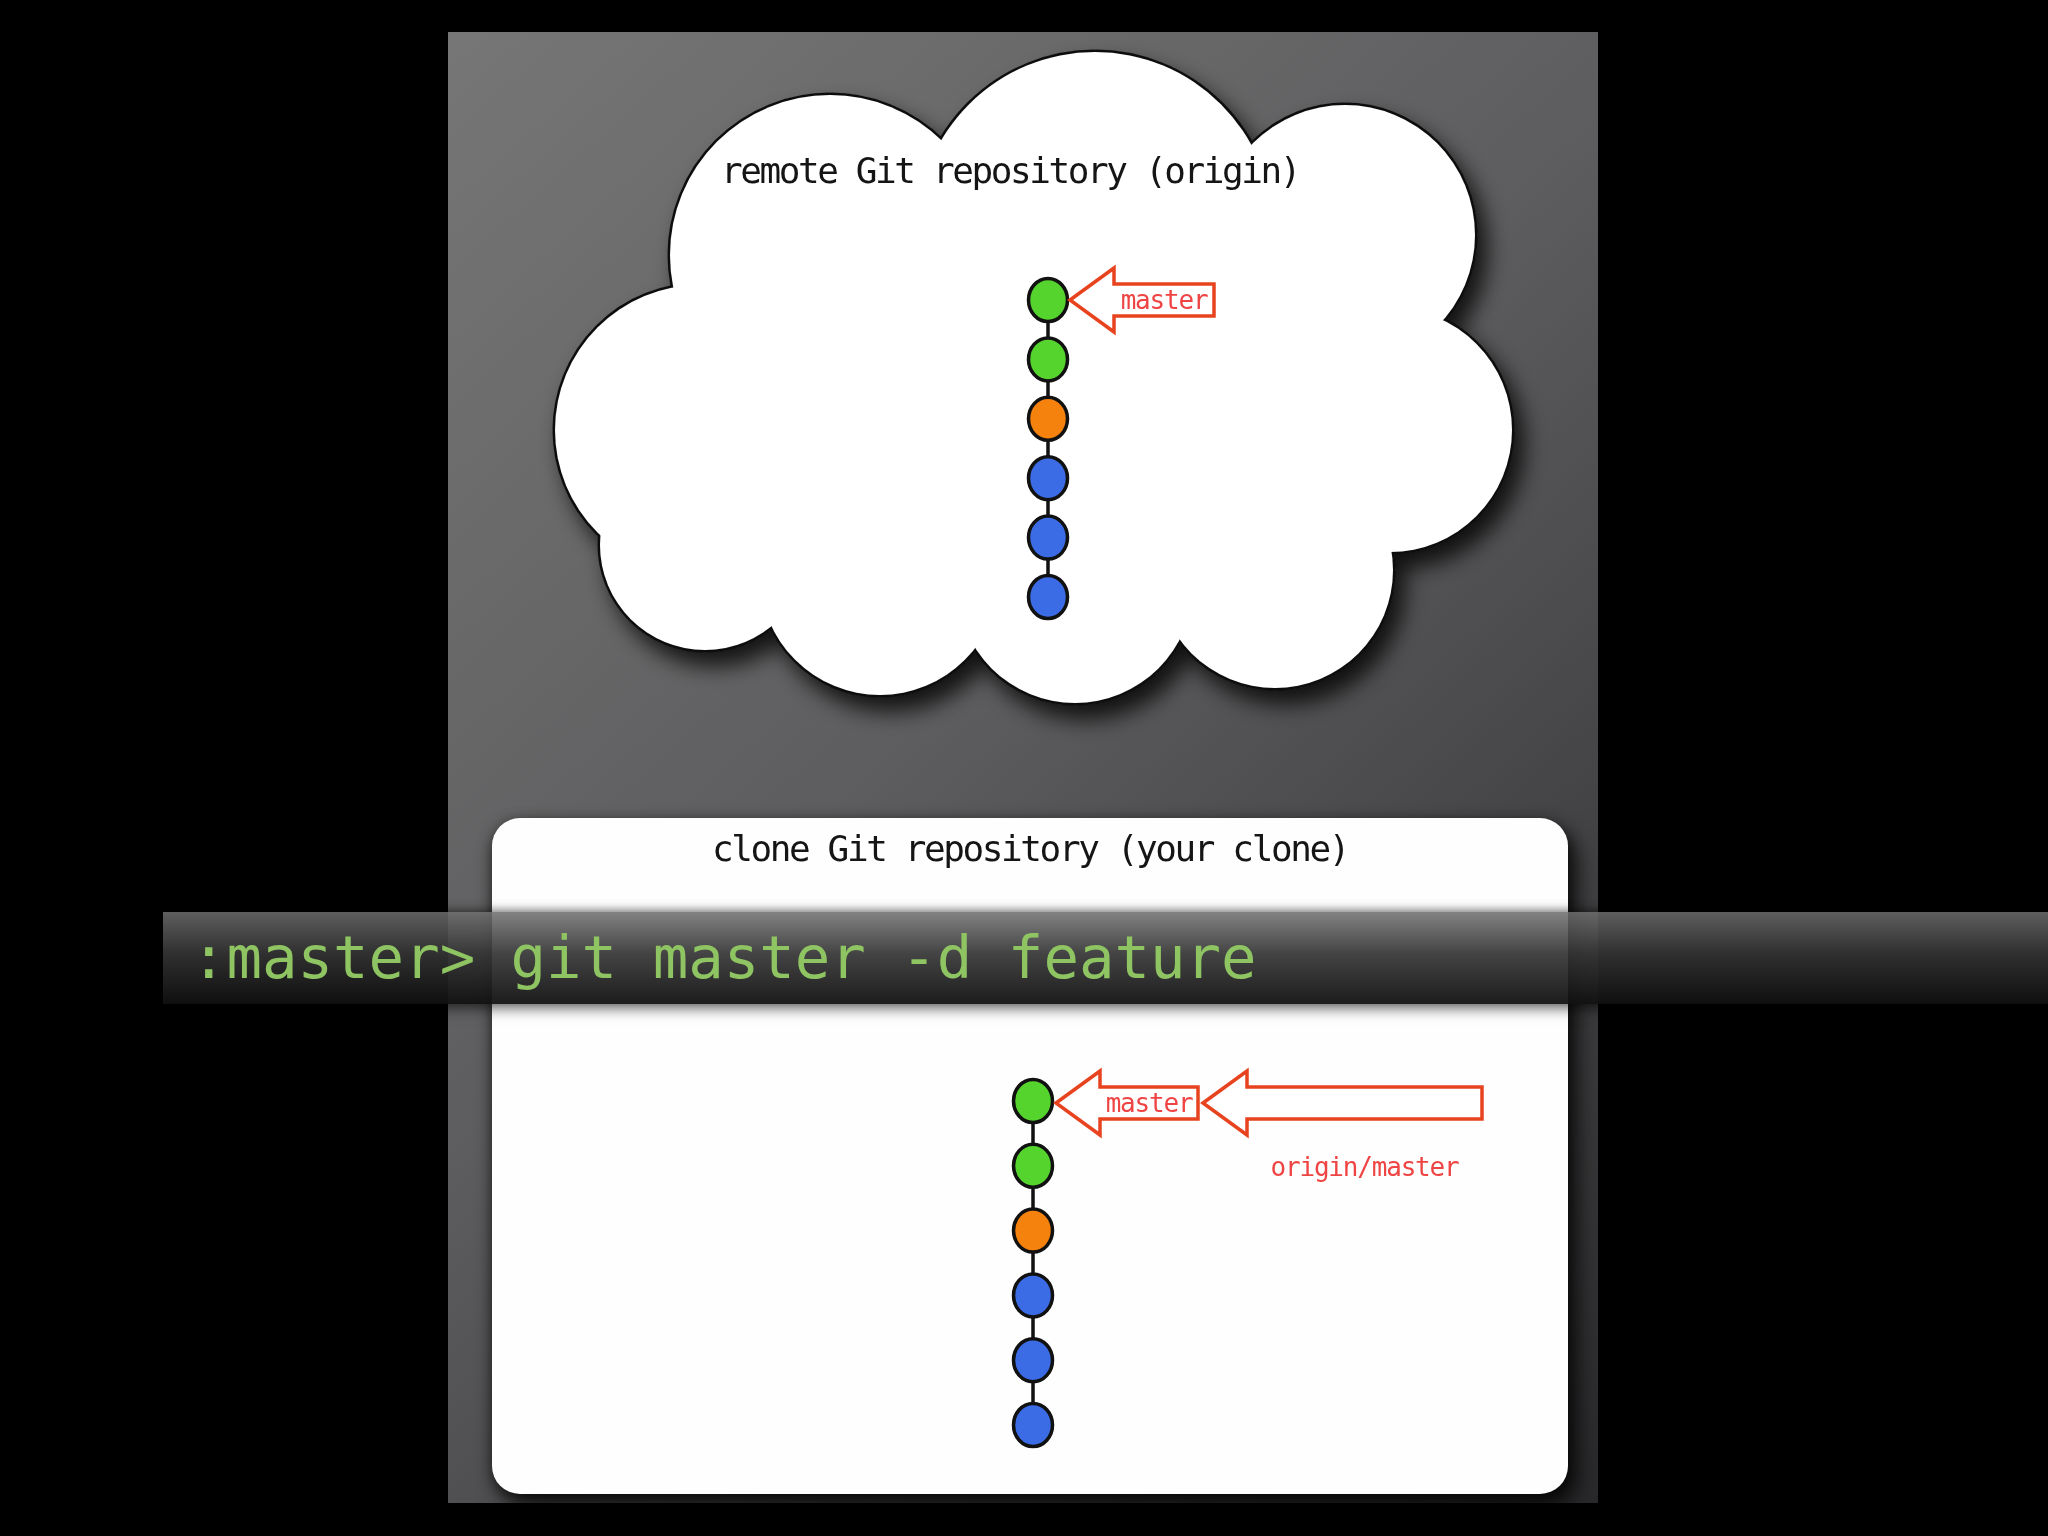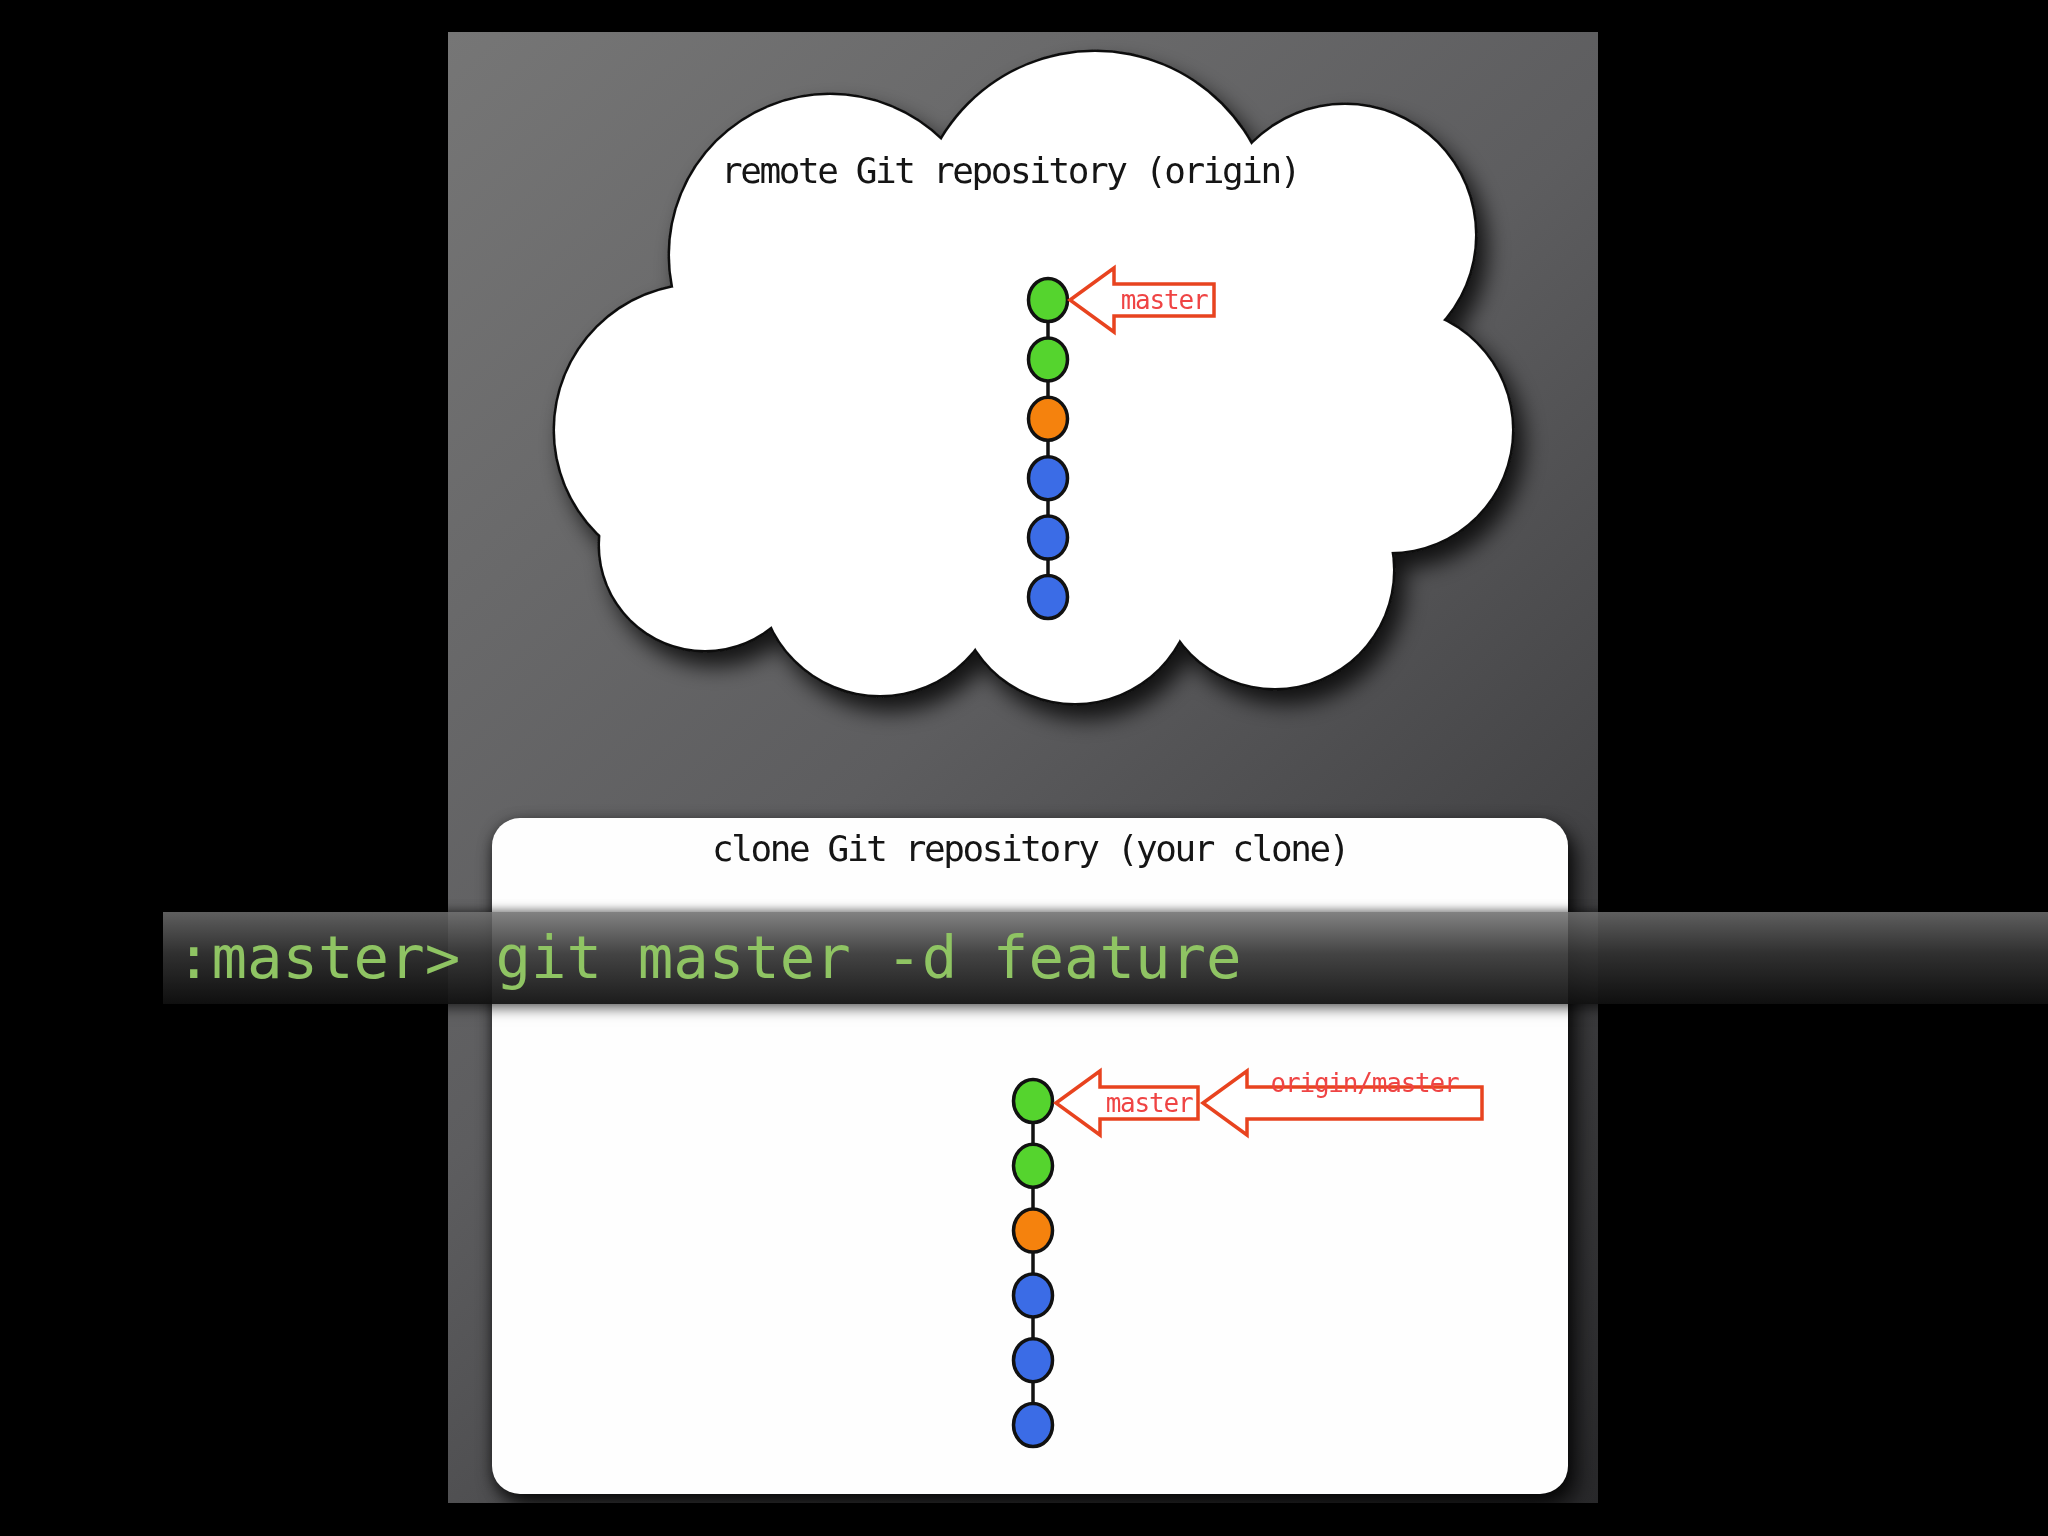--- a/index.html
+++ b/index.html
@@ -29,28 +29,28 @@
   }
   .remote-title{left:560px;top:152px;width:900px;}
   .local-title{left:492px;top:830px;width:1076px;}
   .branch-label{
     position:absolute;text-align:center;color:#ef4444;
     font-size:26px;letter-spacing:-1.2px;line-height:30px;
     z-index:4;white-space:nowrap;
   }
   .lbl-remote-master{left:1114px;top:285px;width:100px;}
   .lbl-local-master{left:1100px;top:1088px;width:98px;}
-  .lbl-origin-master{left:1247px;top:1068px;width:235px;}
+  .lbl-origin-master{left:1247px;top:1152px;width:235px;}
   .terminal-bar{
     position:absolute;left:163px;top:912px;width:1885px;height:92px;
     background:linear-gradient(to bottom,
       rgba(110,110,110,.86) 0%,rgba(52,52,52,.92) 45%,rgba(16,16,16,.95) 100%);
     box-shadow:0 5px 12px rgba(0,0,0,.55),0 -3px 8px rgba(0,0,0,.35);
     z-index:5;display:flex;align-items:flex-start;
-    padding-left:13px;box-sizing:border-box;
+    padding-left:28px;box-sizing:border-box;
   }
   .terminal-text{
     font-size:59px;line-height:92px;white-space:pre;
     letter-spacing:0;color:#8fc463;
   }
   .terminal-command{margin-left:0.60em;}
 </style>
 </head>
 <body>
 

